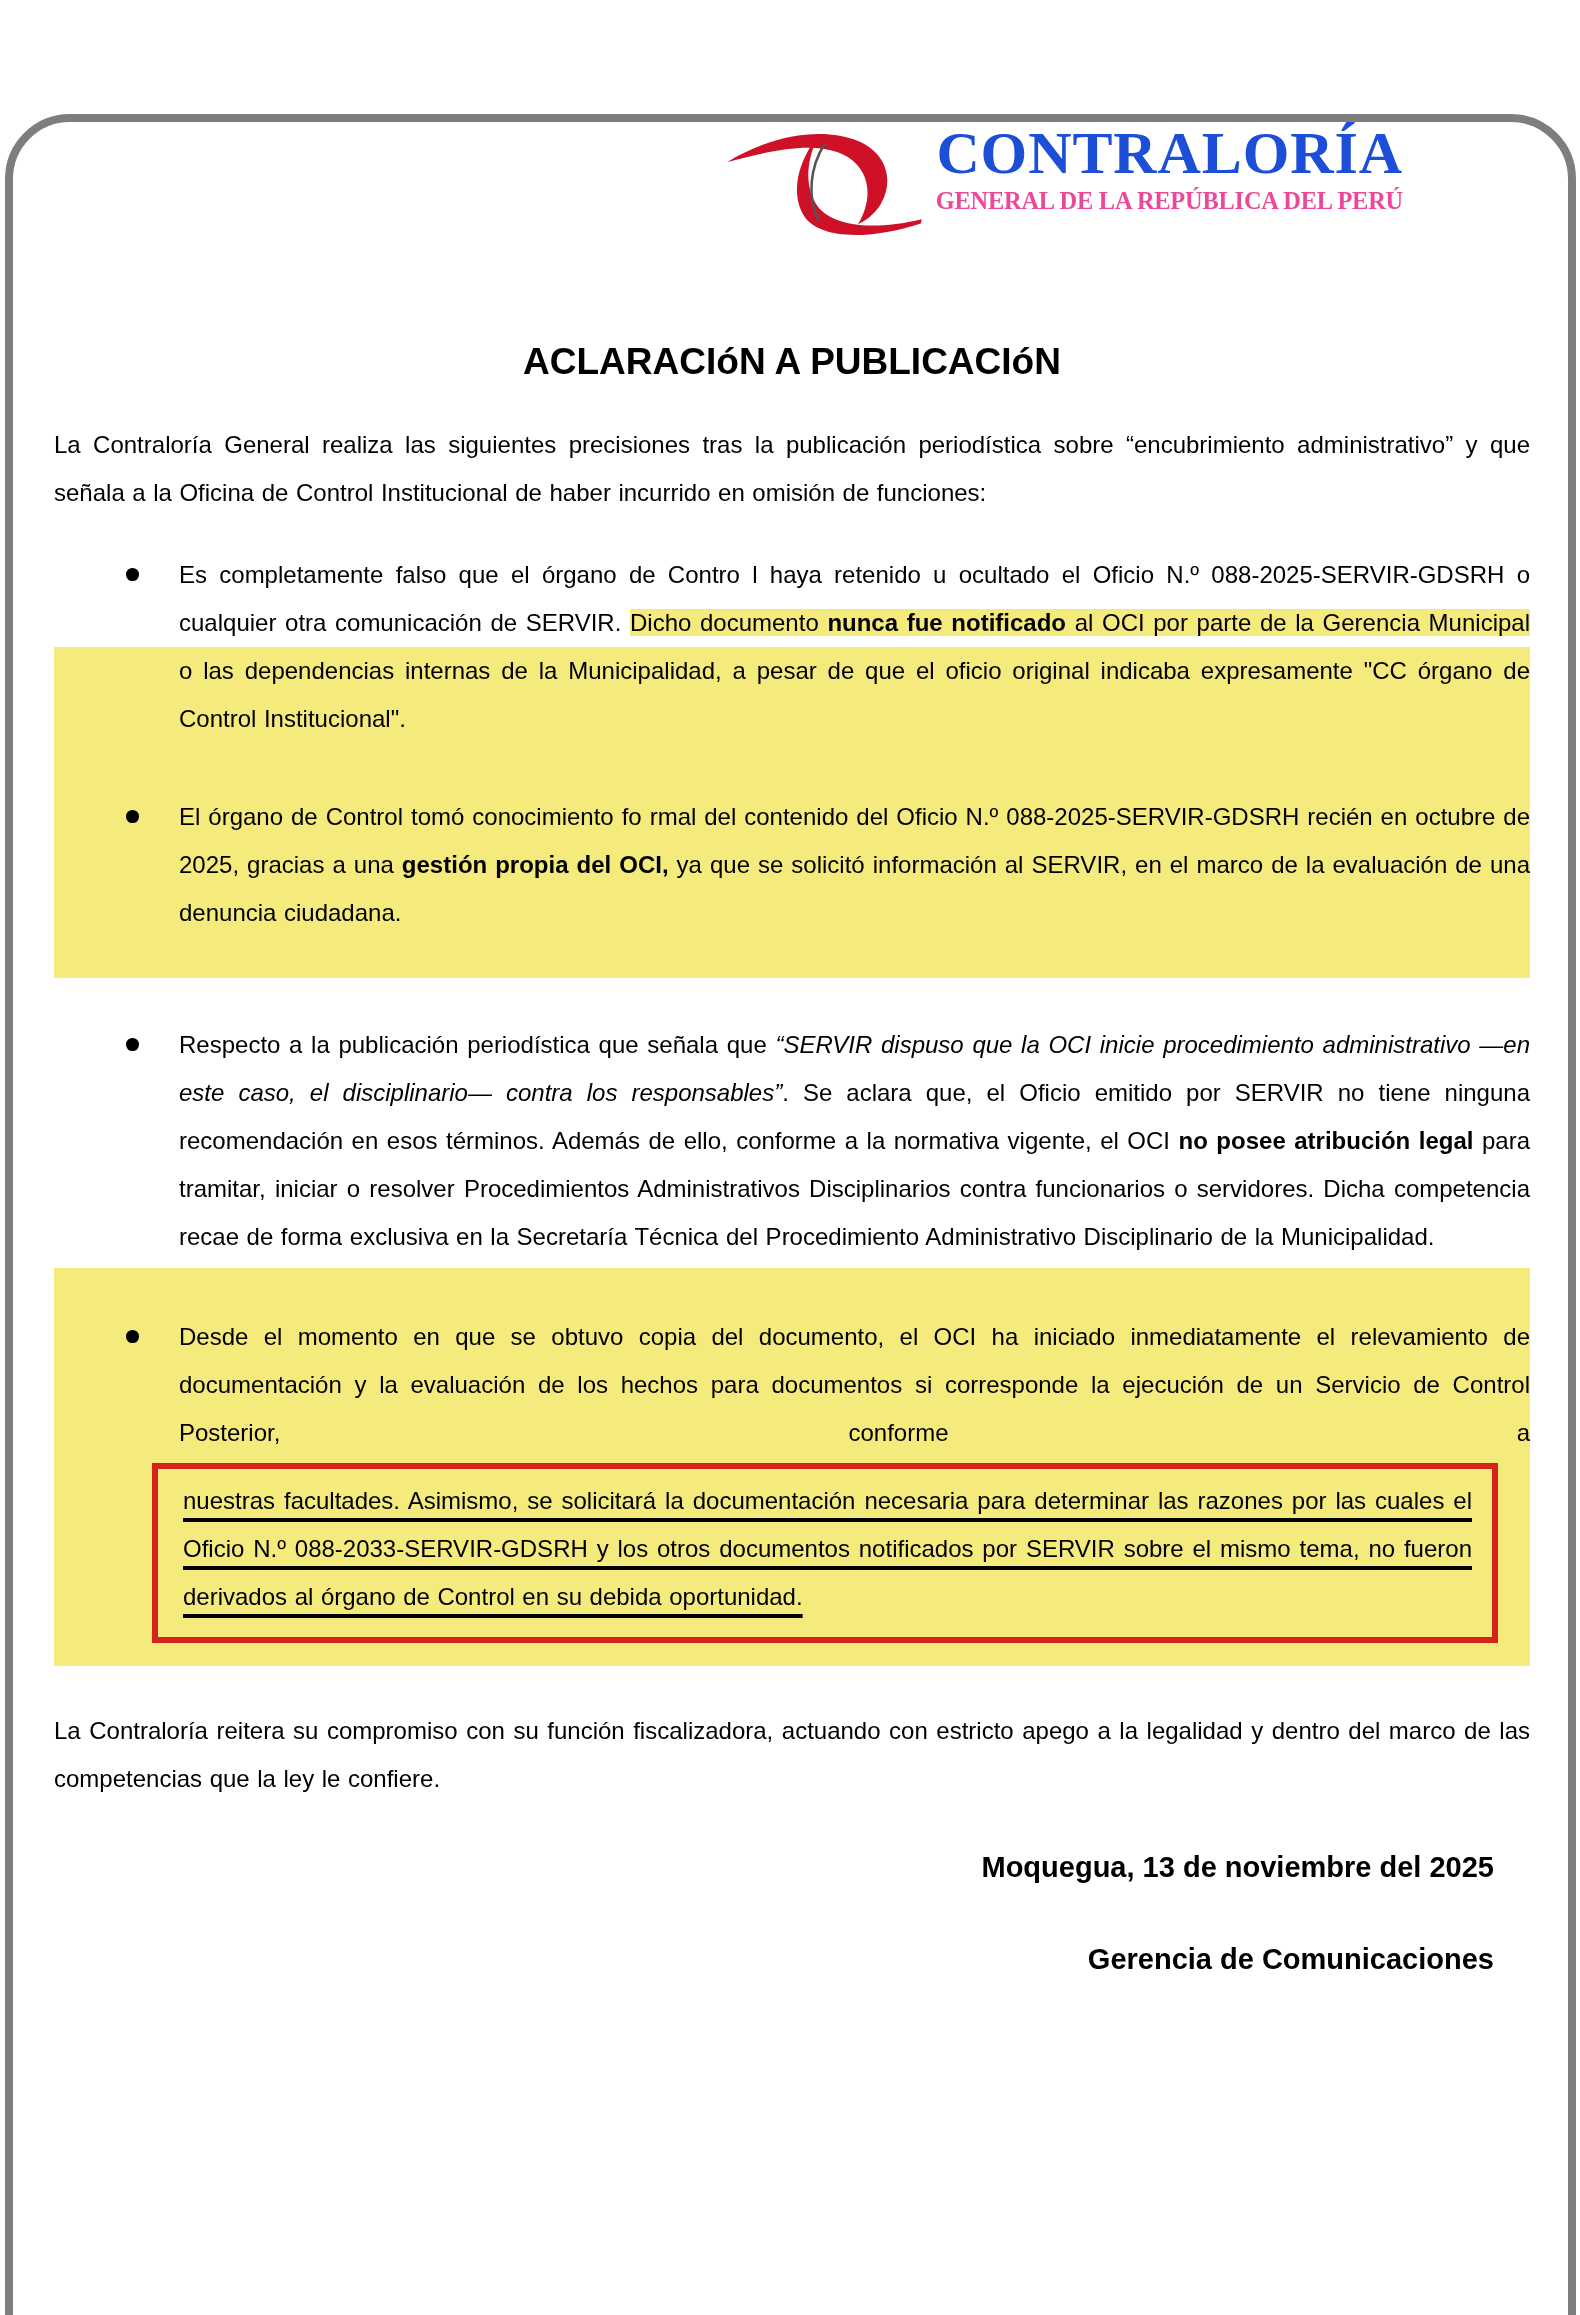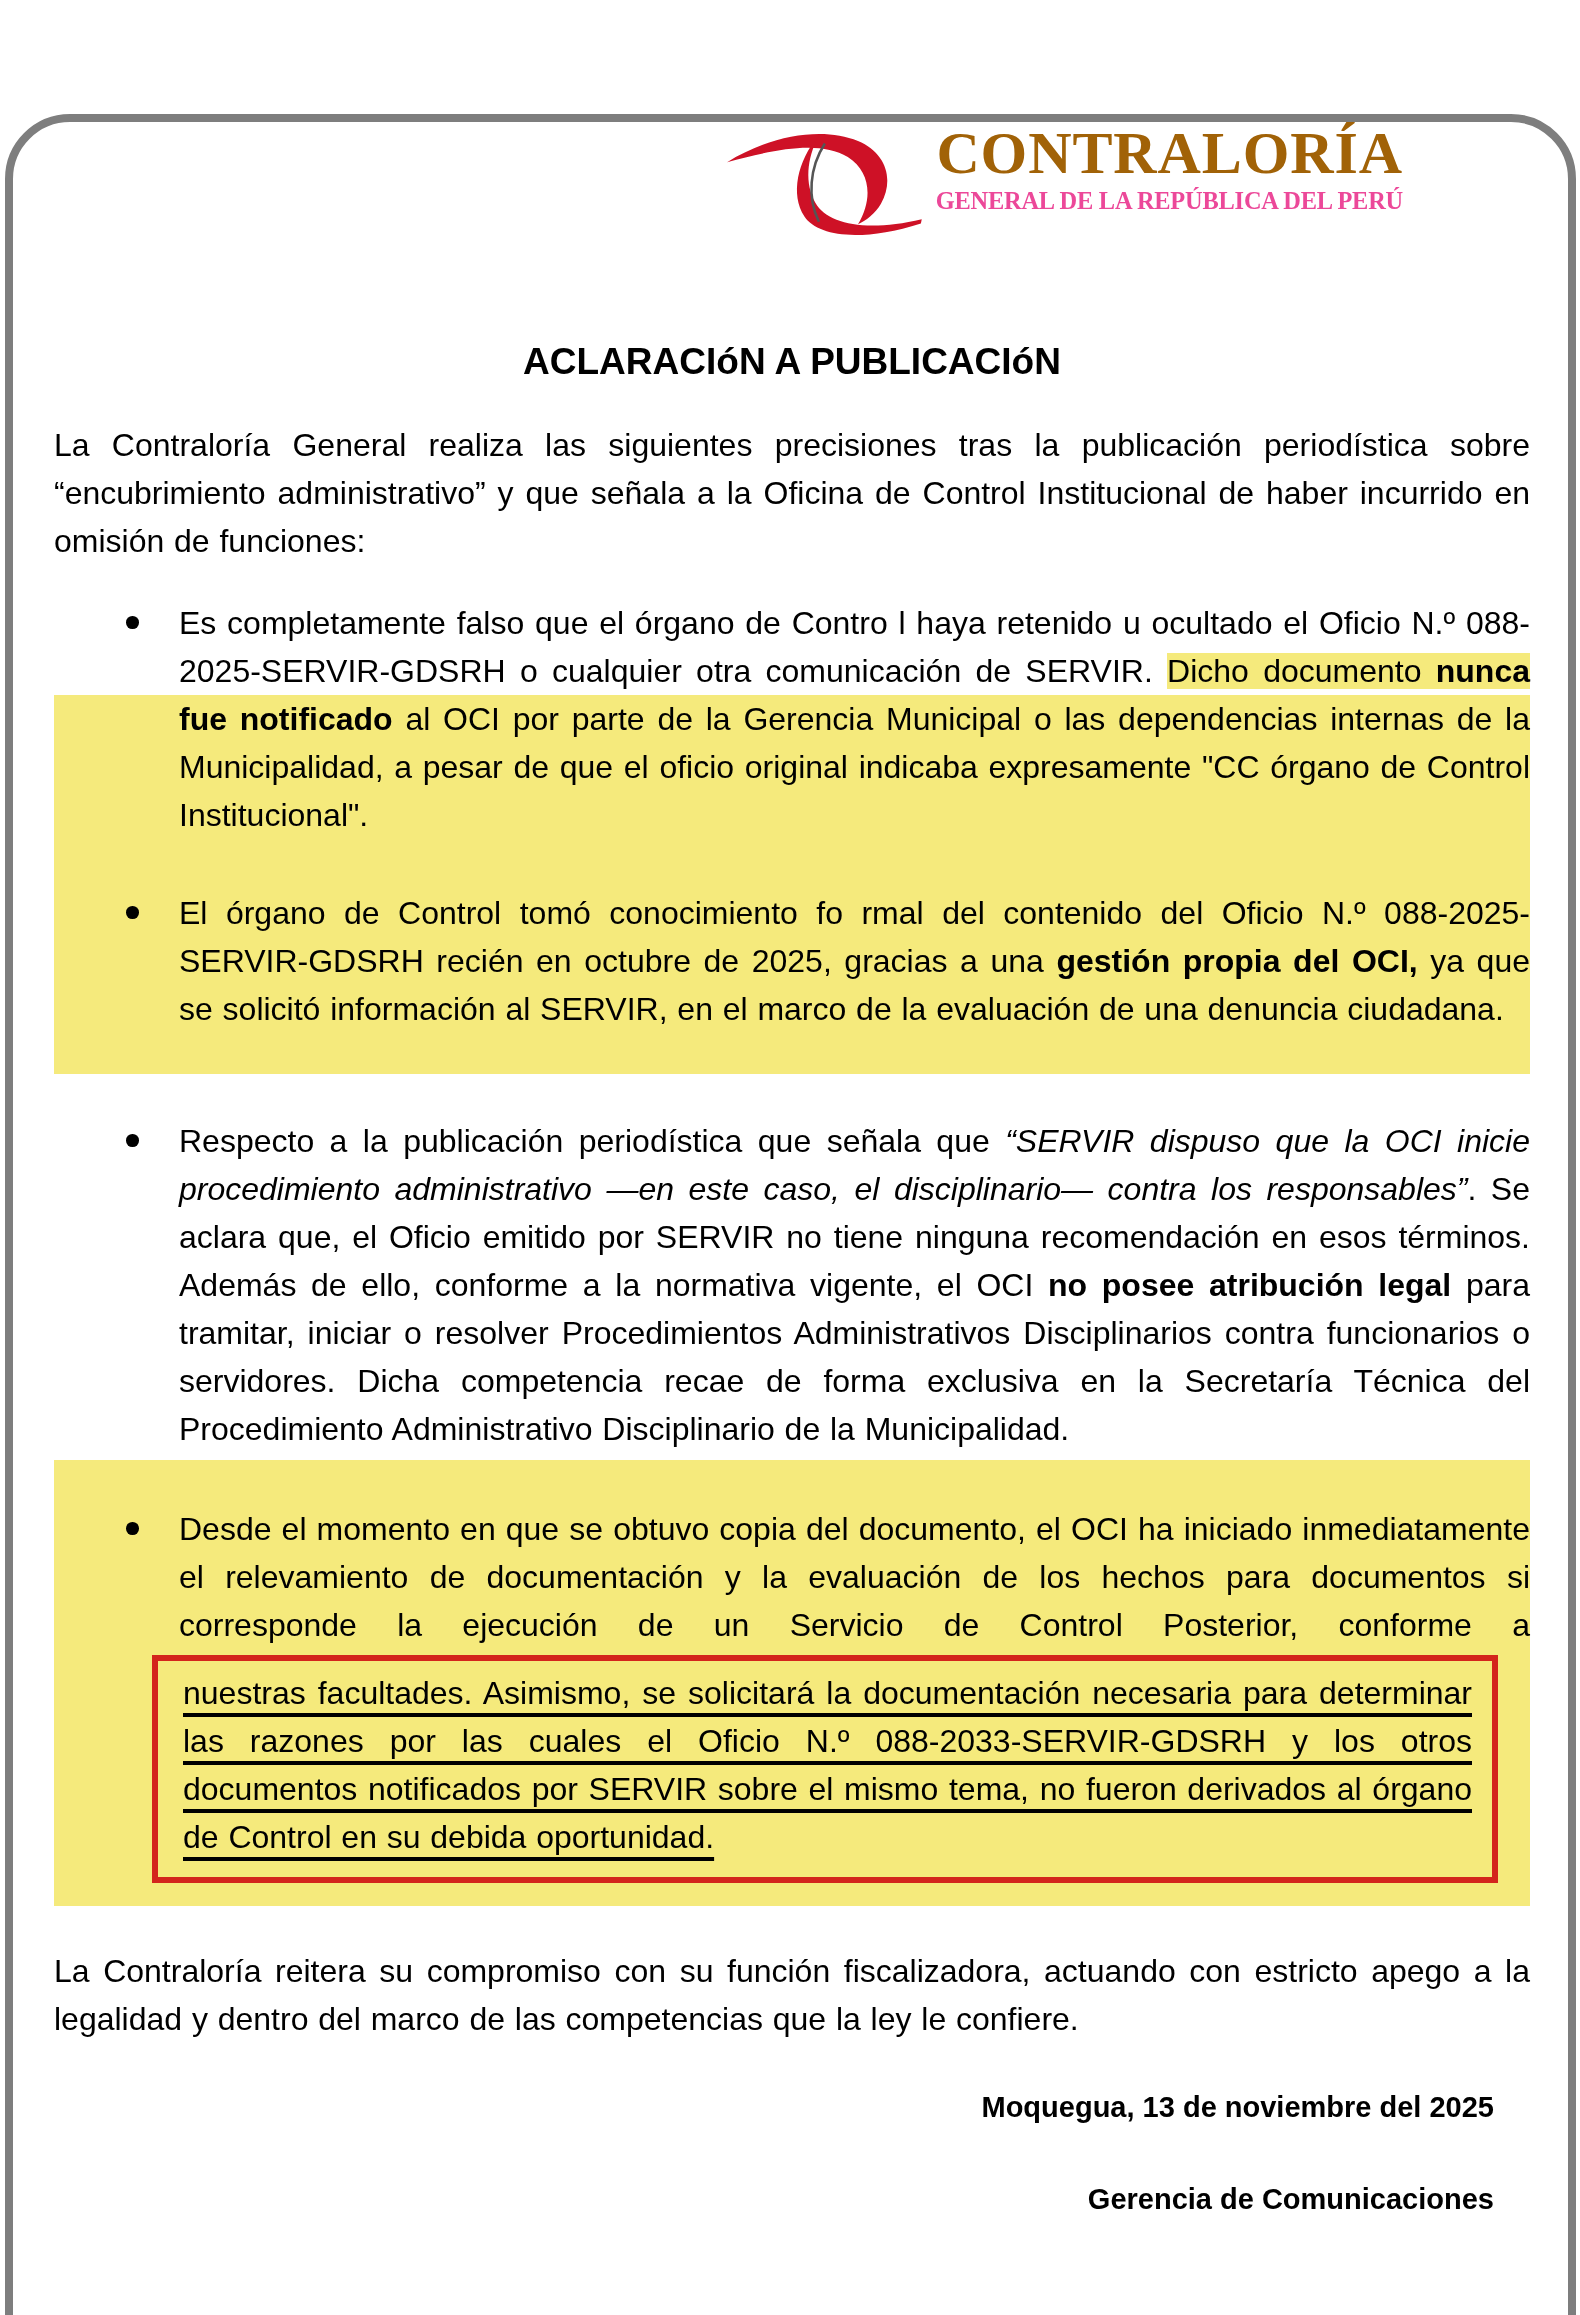--- a/index.html
+++ b/index.html
@@ -20,34 +20,34 @@
     border-radius:65px;pointer-events:none;z-index:5;
   }
   .doc{position:relative;width:100%;height:100%;padding:0 50px 0 54px;}
 
   
   .logo{margin:109px 127px 0 0;display:flex;justify-content:flex-end;align-items:flex-start;}
   .emblem{width:210px;height:136px;margin:9px -27px 0 0;flex:none;}
   .logo-text{text-align:right;padding-top:12.7px;position:relative;z-index:1;}
   .brand{
     font-family:"Liberation Serif","DejaVu Serif",serif;font-weight:bold;
-    font-size:60px;line-height:62px;letter-spacing:0.9px;color:#a16207;margin-left:34px;
+    font-size:60px;line-height:62px;letter-spacing:0.9px;color:#1d4ed8;margin-left:34px;
   }
   .tagline{
     font-family:"Liberation Serif","DejaVu Serif",serif;font-weight:bold;
     font-size:24.4px;line-height:27px;letter-spacing:-0.2px;color:#ec4899;margin-top:3.6px;
   }
 
   
   .title{
     margin-top:87px;text-align:center;font-weight:bold;font-size:37px;line-height:42px;
   }
   .intro{margin-top:38px;}
   p, .bullet, .closing, .b4-intro{
-    font-size:32px;line-height:48px;word-spacing:0.9px;
+    font-size:24px;line-height:48px;word-spacing:0.9px;
   }
   .intro,.closing,.bullet{text-align:justify;}
 
   
   .bullets{margin-top:34px;}
   .bullet{position:relative;padding-left:125px;}
   .marker{
     position:absolute;left:72px;top:17px;width:12.7px;height:12.7px;
     background:#000;border-radius:50%;
   }

